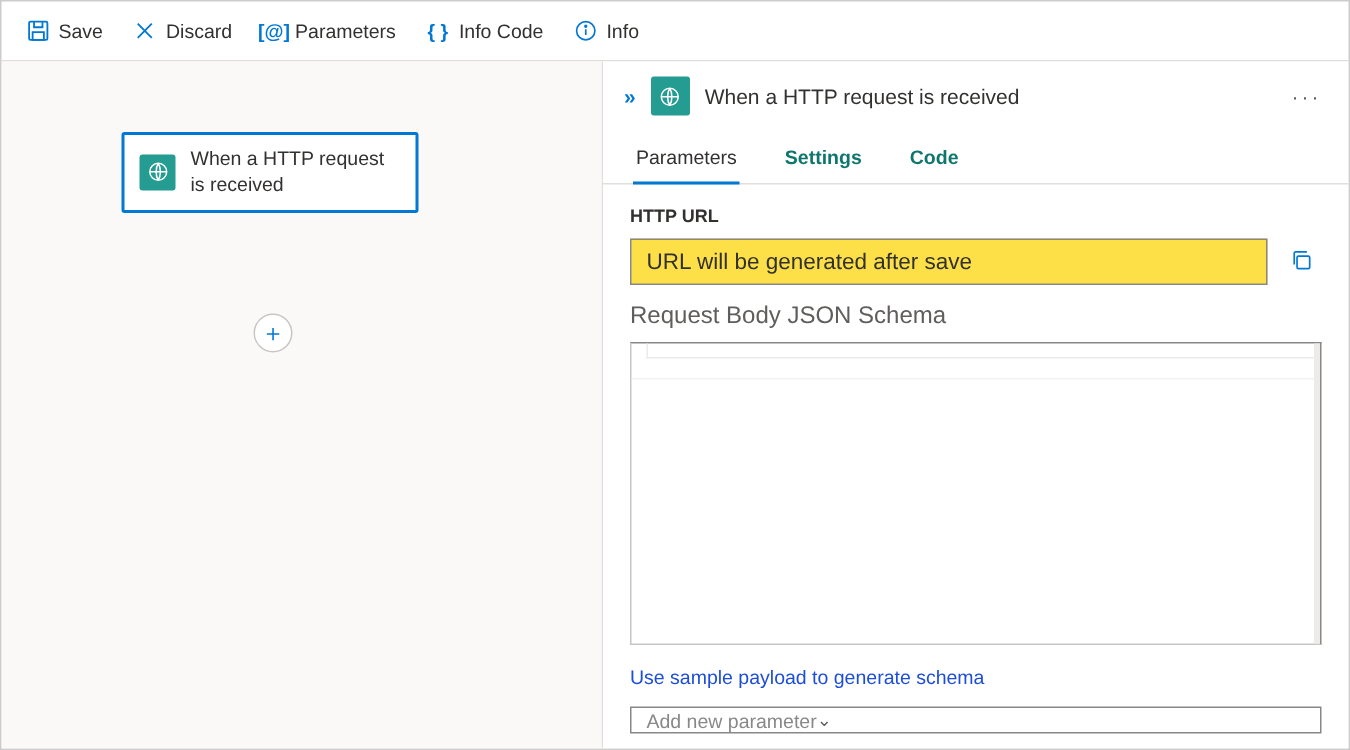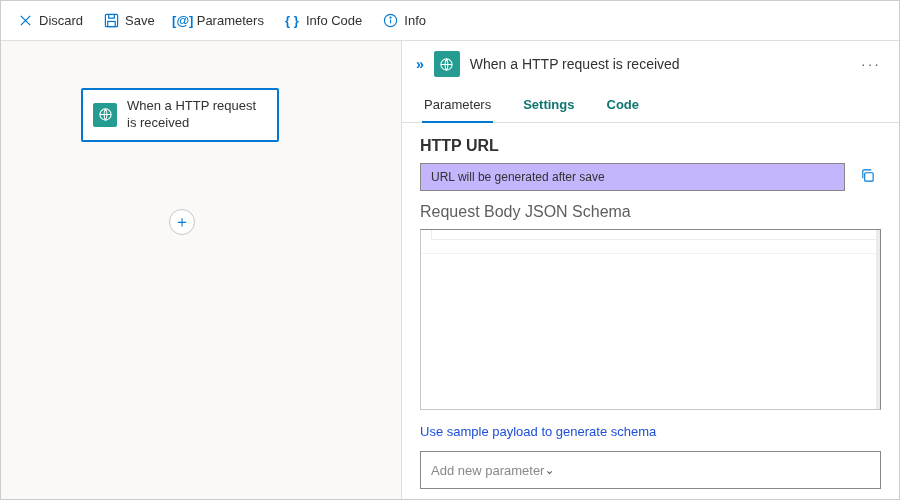--- a/index.html
+++ b/index.html
@@ -29,54 +29,54 @@
   .p-ellipsis { margin-left: auto; color: #605e5c; letter-spacing: 2px; font-size: 14px; cursor: pointer; padding: 0 4px; }
 
   
   .tabs { display: flex; gap: 28px; padding: 6px 20px 0 20px; border-bottom: 1px solid #e1dfdd; }
   .tab { padding: 8px 2px 10px 2px; font-size: 13px; color: #0f766e; cursor: pointer; position: relative; font-weight: bold; }
   .tab.active { color: #323130; font-weight: 400; }
   .tab.active::after { content: ""; position: absolute; left: 0; right: 0; bottom: -1px; height: 2px; background: #0078d4; }
 
   
   .form { padding: 14px 18px 10px 18px; display: flex; flex-direction: column; gap: 8px; flex: 1; overflow: hidden; }
-  .field-label { font-size: 16px; font-weight: 600; color: #323130; }
+  .field-label { font-size: 12px; font-weight: 600; color: #323130; }
   .url-row { display: flex; align-items: stretch; gap: 8px; }
-  .url-field { flex: 1; background: #c4b5fd; border: 1px solid #8a8886; color: #323130; font-size: 12px; padding: 6px 10px; }
+  .url-field { flex: 1; background: #fde047; border: 1px solid #8a8886; color: #323130; font-size: 15px; padding: 6px 10px; }
   .copy-btn { width: 28px; display: flex; align-items: center; justify-content: center; color: #0078d4; cursor: pointer; }
   .sublabel { font-size: 16px; color: #605e5c; margin-top: 4px; }
   .schema-box { flex: 1; border: 1px solid #8a8886; border-left-color:#c8c6c4; border-bottom-color:#c8c6c4; background: #fff; position: relative; min-height: 140px; }
   .schema-box .inner-line1 { position:absolute; top:0; left:10px; right:2px; height:10px; border-bottom:1px solid #edebe9; border-left:1px solid #edebe9;}
   .schema-box .inner-line2 { position:absolute; top:10px; left:0; right:2px; height:14px; border-bottom:1px solid #f3f2f1;}
   .scroll-end { position:absolute; top:0; right:0; bottom:0; width:4px; background:#edebe9;}
   .sample-link { color: #1d4ed8; font-size: 13px; cursor: pointer; margin-top: 6px; }
-  .param-select { margin-top: 4px; border: 1px solid #8a8886; height: 38px; display: flex; align-items: center; justify-content: flex-start; padding: 4px 10px; color: #888; font-size: 13px; cursor: pointer; }
+  .param-select { margin-top: 4px; border: 1px solid #8a8886; height: 18px; display: flex; align-items: center; justify-content: flex-start; padding: 4px 10px; color: #888; font-size: 13px; cursor: pointer; }
   .chev-down { color: #605e5c; font-size: 12px; }
 </style>
 </head>
 <body>
 
 <div class="toolbar">
-  <div class="tb-item">
-    <span class="tb-icon">
-      <svg width="15" height="15" viewBox="0 0 16 16" stroke="currentColor" stroke-width="1.3">
-          <path d="M3 3l10 10M13 3L3 13"></path>
-        </svg>
-    </span>
-    <span>Discard</span>
-  </div>
   <div class="tb-item">
     <span class="tb-icon">
       <svg width="15" height="15" viewBox="0 0 16 16" fill="none" stroke="currentColor" stroke-width="1.3">
           <rect x="1.5" y="1.5" width="13" height="13" rx="1"></rect>
           <path d="M5 1.5v4h6v-4"></path>
           <rect x="4" y="9" width="8" height="5.5"></rect>
         </svg>
     </span>
     <span>Save</span>
+  </div>
+  <div class="tb-item">
+    <span class="tb-icon">
+      <svg width="15" height="15" viewBox="0 0 16 16" stroke="currentColor" stroke-width="1.3">
+          <path d="M3 3l10 10M13 3L3 13"></path>
+        </svg>
+    </span>
+    <span>Discard</span>
   </div>
   <div class="tb-item">
     <span class="tb-icon" style="font-size:13px;font-weight:600;">[@]</span>
     <span>Parameters</span>
   </div>
   <div class="tb-item">
     <span class="tb-icon" style="font-size:13px;font-weight:600;">{ }</span>
     <span>Info Code</span>
   </div>
   <div class="tb-item">

